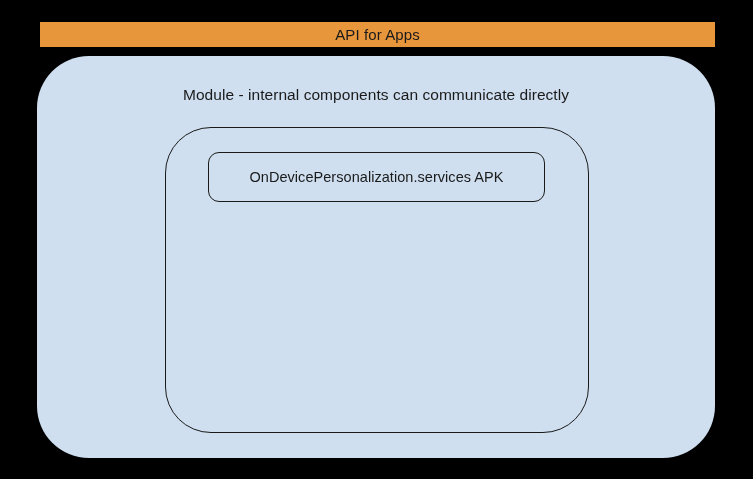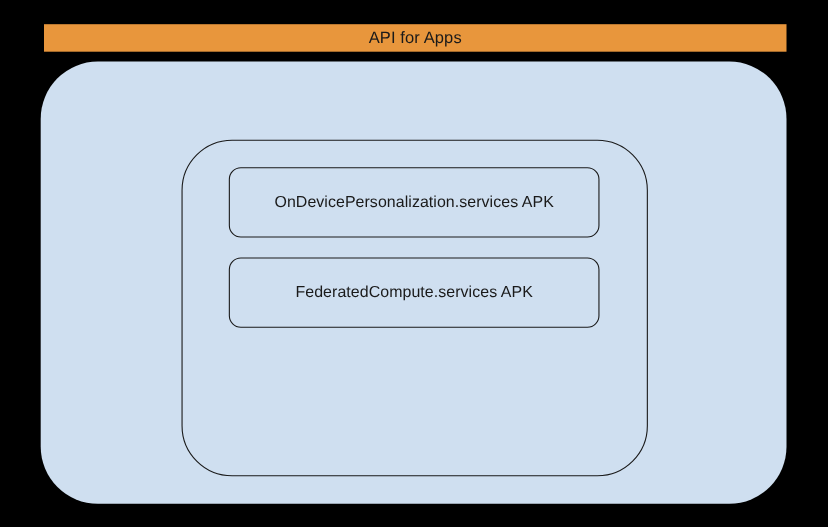--- a/index.html
+++ b/index.html
@@ -78,21 +78,21 @@
   .components {
     position: absolute;
     left: 171px;
     top: 96px;
     width: 337px;
     display: flex;
     flex-direction: column;
     gap: 18px;
   }
   .component-box {
-    height: 64px;
+    height: 50px;
     border: 1.4px solid #1a1a1a;
     border-radius: 11px;
     background: #cfdff0;
     box-sizing: border-box;
     display: flex;
     align-items: center;
     justify-content: center;
   }
   .component-label {
     font-size: 14.5px;
@@ -106,30 +106,28 @@
 <body>
 
 <div id="canvas">
 
   <div class="api-banner">
     <span class="api-banner-label">API for Apps</span>
   </div>
 
   <div class="module-panel">
 
+    <div class="module-caption">Module - internal components can communicate directly</div>
 
     <div class="inner-group"></div>
 
     <div class="components">
 
       <div class="component-box">
         <span class="component-label">OnDevicePersonalization.services APK</span>
       </div>
 
-      <div class="component-box">
-        <span class="component-label">FederatedCompute.services APK</span>
-      </div>
 
 
 
     </div>
   </div>
 </div>
 
 </body></html>

